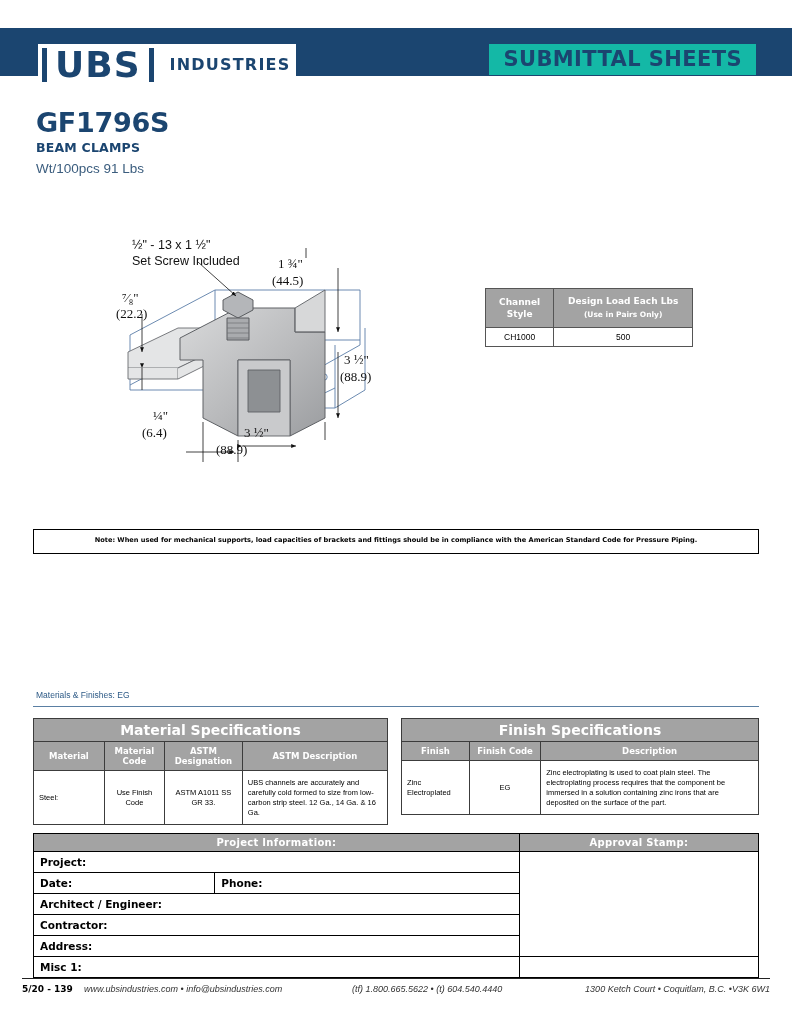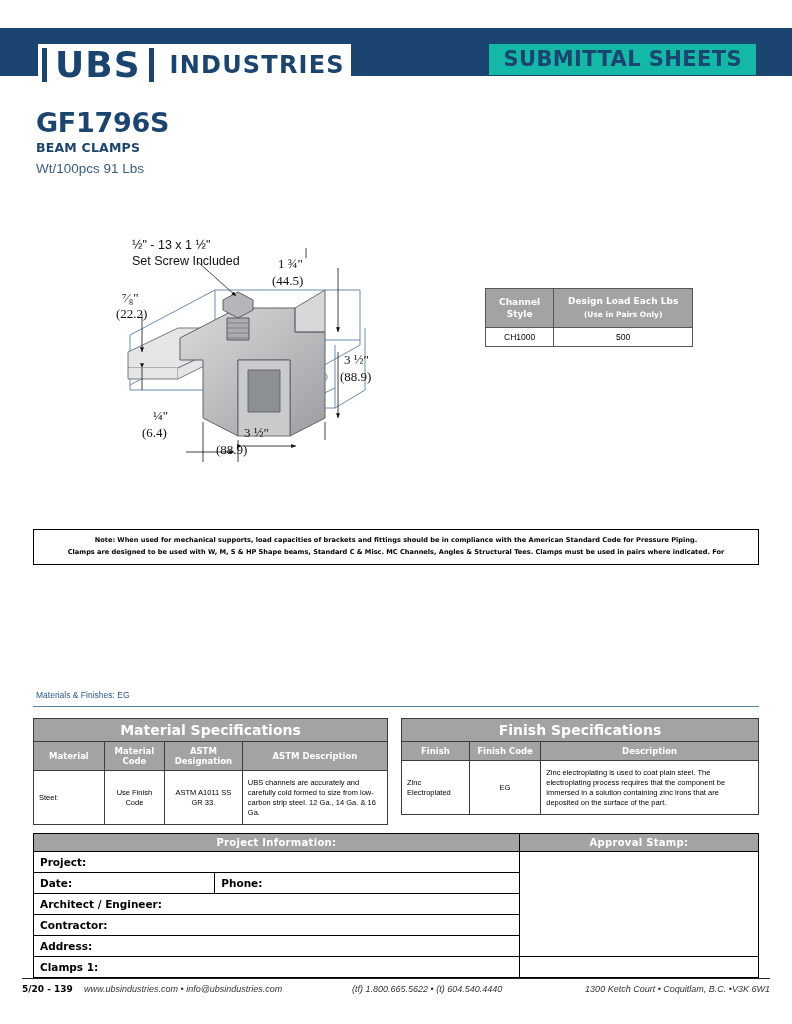--- a/index.html
+++ b/index.html
@@ -28,21 +28,21 @@
     font-family: "DejaVu Sans", sans-serif;
     font-weight: bold; font-size: 36px; line-height: 36px;
     color: #1b4570; letter-spacing: 1px;
   }
   .logo-bar {
     display:inline-block; width:5px; height:34px; background:#1b4570;
     vertical-align: middle;
   }
   .logo-ind {
     font-family: "DejaVu Sans", sans-serif;
-    font-weight: bold; font-size: 24px; line-height: 18px;
+    font-weight: bold; font-size: 16px; line-height: 18px;
     color: #1b4570; letter-spacing: 1.2px;
     margin-left: 8px; align-self: center;
   }
   .submittal-box {
     position: absolute; right: 36px; top: 44px;
     background: #14b8a6; padding: 4px 14px 5px 14px;
     z-index: 5;
   }
   .submittal-box span {
     font-family: "DejaVu Sans", sans-serif;
@@ -303,21 +303,20 @@
     </tr>
     <tr>
       <td class="bd">CH1000</td>
       <td class="bd">500</td>
     </tr>
   </tbody>
     </table>
 
   <div class="note-box">
     <p>Note: When used for mechanical supports, load capacities of brackets and fittings should be in compliance with the American Standard Code for Pressure Piping.</p>
-    <p>Clamps are designed to be used with W, M, S &amp; HP Shape beams, Standard C &amp; Misc. MC Channels, Angles &amp; Structural Tees. Clamps must be used in pairs where indicated. For</p>
   </div>
 
   <div class="mat-finish-label">Materials &amp; Finishes: EG</div>
   <div class="mat-rule"></div>
 
   <table class="spec matspec">
     <tbody>
         <tr class="title-row">
       <td colspan="4">Material Specifications</td>
     </tr>
@@ -371,21 +370,21 @@
     <tr>
       <td class="fld" colspan="2">Architect / Engineer:</td>
     </tr>
     <tr>
       <td class="fld" colspan="2">Contractor:</td>
     </tr>
     <tr>
       <td class="fld" colspan="2">Address:</td>
     </tr>
     <tr>
-      <td class="fld" colspan="2">Clamps 1:</td>
+      <td class="fld" colspan="2">Misc 1:</td>
       <td class="stamp"></td>
     </tr>
   </tbody>
     </table>
 
   <div class="foot-rule"></div>
   <div class="footer">
     <span class="code">5/20 - 139</span>
     <span class="web">www.ubsindustries.com • info@ubsindustries.com</span>
     <span class="tel">(tf) 1.800.665.5622  • (t) 604.540.4440</span>

